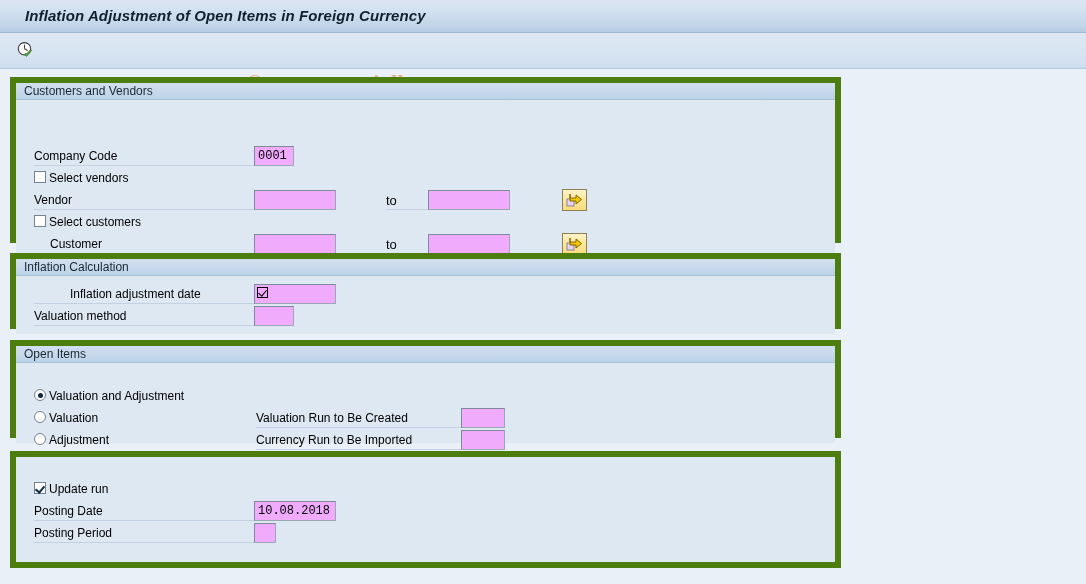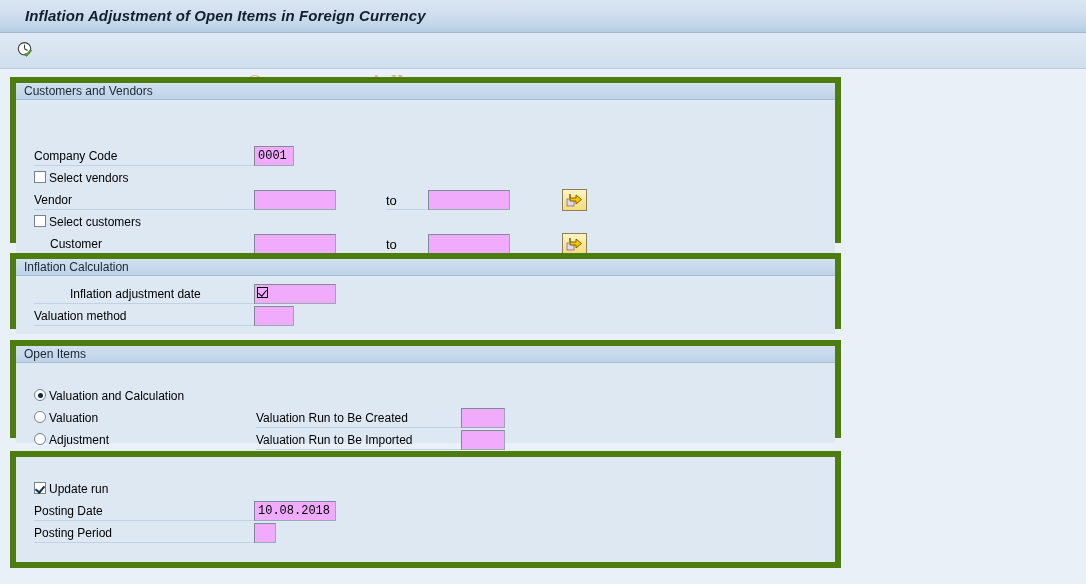--- a/index.html
+++ b/index.html
@@ -344,31 +344,31 @@
     </div>
   </div>
 
   <div class="panel" style="top:340px; height:98px;">
     <div class="panel-header">
       <div class="panel-title">Open Items</div>
     </div>
     <div class="panel-body" style="height:80px;">
 
       <div class="radio sel" style="left:18px; top:26px;"></div>
-      <div class="radio-label" style="left:33px; top:26px;">Valuation and Calculation</div>
+      <div class="radio-label" style="left:33px; top:26px;">Valuation and Adjustment</div>
 
       <div class="radio" style="left:18px; top:48px;"></div>
       <div class="radio-label" style="left:33px; top:48px;">Valuation</div>
       <div class="row-label" style="left:240px; top:48px;">Valuation Run to Be Created</div>
       <div class="label-underline" style="left:240px; top:64px; width:205px;"></div>
       <div class="inp" style="left:445px; top:45px; width:44px;"></div>
 
       <div class="radio" style="left:18px; top:70px;"></div>
       <div class="radio-label" style="left:33px; top:70px;">Adjustment</div>
-      <div class="row-label" style="left:240px; top:70px;">Valuation Run to Be Imported</div>
+      <div class="row-label" style="left:240px; top:70px;">Currency Run to Be Imported</div>
       <div class="label-underline" style="left:240px; top:86px; width:205px;"></div>
       <div class="inp" style="left:445px; top:67px; width:44px;"></div>
 
     </div>
   </div>
 
   <div class="panel" style="top:451px; height:117px;">
     <div class="panel-body" style="height:99px;">
 
       <div class="cbox checked" style="left:18px; top:25px;"></div>

